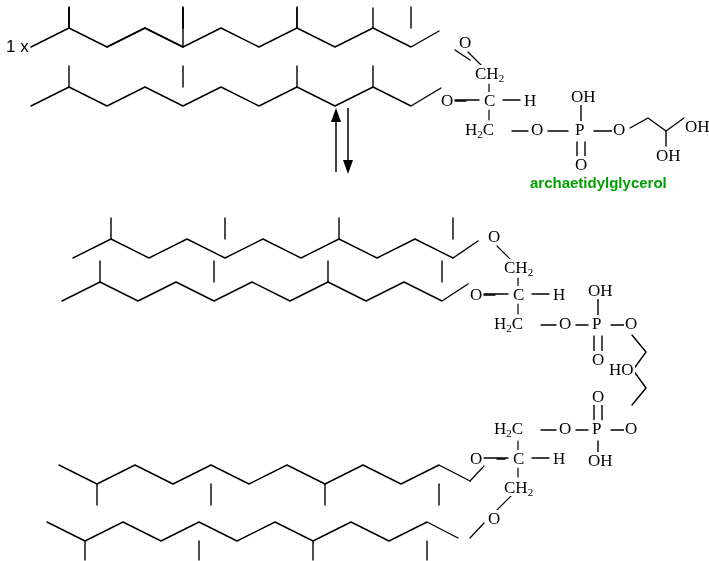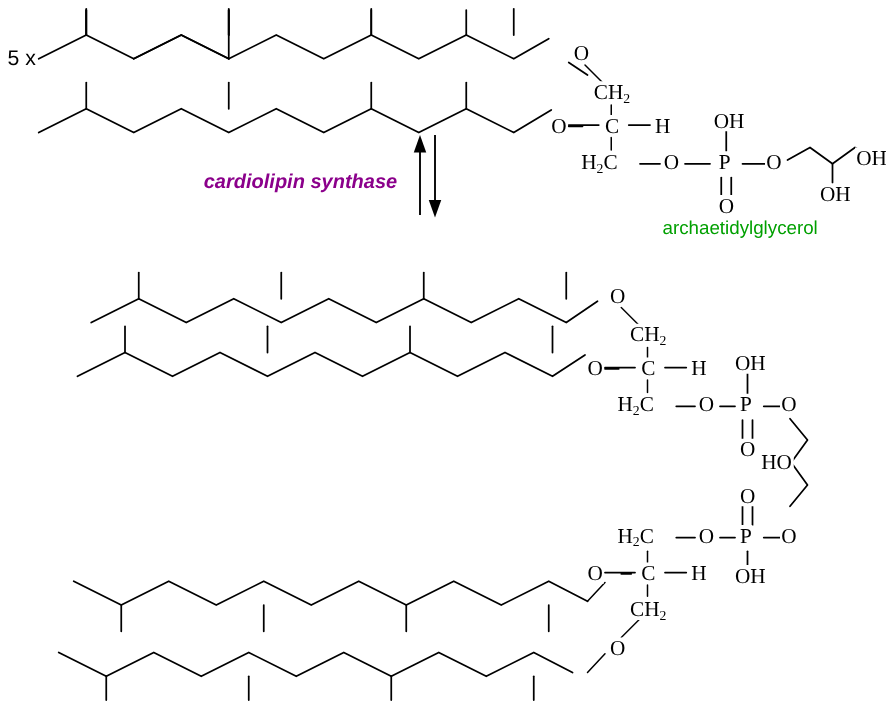--- a/index.html
+++ b/index.html
@@ -58,21 +58,21 @@
   .atom sub {
     font-size: 11px;
     vertical-align: baseline;
     position: relative;
     top: 3px;
   }
   .label-green {
     position: absolute;
     font-family: "Liberation Sans", sans-serif;
     font-size: 15px;
-    font-weight: normal;
+    font-weight: bold;
     color: #00a000;
     white-space: nowrap;
     line-height: 1;
   }
   .label-purple {
     position: absolute;
     font-family: "Liberation Sans", sans-serif;
     font-size: 16px;
     font-style: italic;
     font-weight: bold;
@@ -283,17 +283,16 @@
     <line class="bond" x1="455" y1="100" x2="479" y2="100"></line>
     <line class="bond" x1="503" y1="100" x2="520" y2="100"></line>
 
     <line class="bond" x1="484" y1="294" x2="508" y2="294"></line>
     <line class="bond" x1="532" y1="294" x2="549" y2="294"></line>
 
     <line class="bond" x1="484" y1="458" x2="508" y2="458"></line>
     <line class="bond" x1="532" y1="458" x2="549" y2="458"></line>
   </svg>
 
-  <div class="label-black" style="left:6px; top:38px;">5 x</div>
-  <div class="label-purple" style="left:163px; top:138px;">cardiolipin synthase</div>
+  <div class="label-black" style="left:6px; top:38px;">1 x</div>
   <div class="label-green" style="left:530px; top:175px;">archaetidylglycerol</div>
 
 </div>
 
 </body></html>

